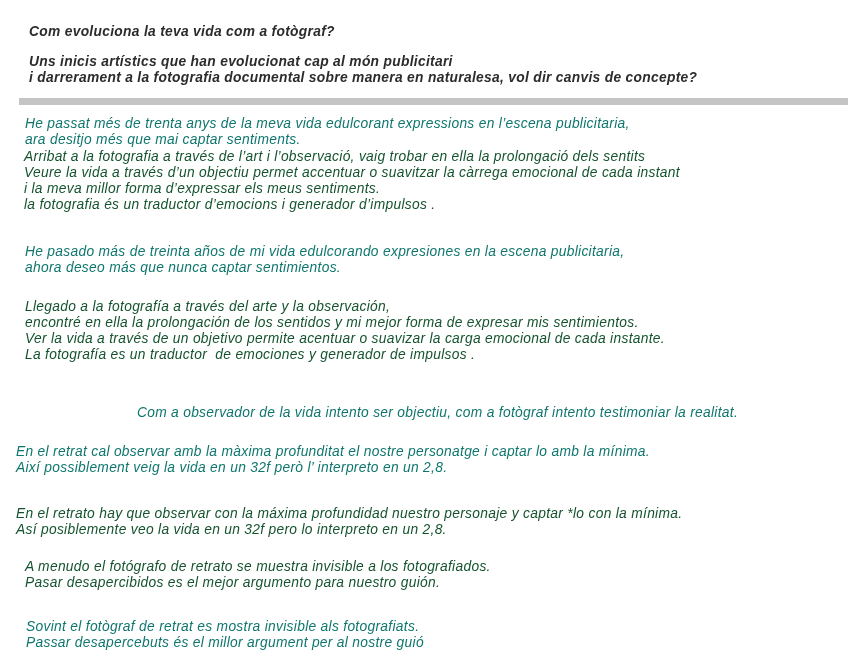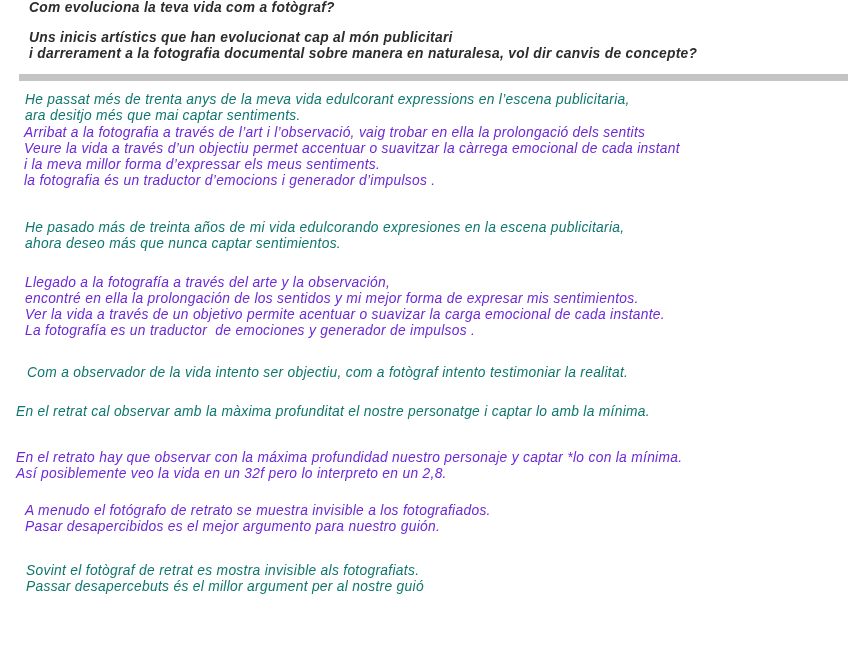--- a/index.html
+++ b/index.html
@@ -19,38 +19,38 @@
     line-height: 16px;
     letter-spacing: 0.3px;
     color: #3b3b3b;
   }
   .line { white-space: pre; }
   .q {
     font-weight: 700;
     color: #2c2c2c;
   }
   .red { color: #0f766e; }
-  .blk { color: #6d28d9; }
+  .blk { color: #14532d; }
 
   .block { margin: 0; }
 
-  .b-q1      { margin-left: 29px; }
+  .b-q1      { padding-top: 24px; margin-left: 29px; }
   .b-q2      { margin-top: 14px;  margin-left: 29px; }
   .divider   {
     margin-top: 12px;
     margin-left: 19px;
     width: 829px;
     height: 7px;
     background: #c4c4c4;
   }
   .b-ca-red  { margin-top: 11px;  margin-left: 25px; }
   .b-ca-blk  { margin-top: 1px;   margin-left: 24px; }
   .b-es-red  { margin-top: 31px;  margin-left: 25px; }
   .b-es-blk  { margin-top: 23px;   margin-left: 25px; }
-  .b-obs     { margin-top: 26px;  margin-left: 27px; }
+  .b-obs     { margin-top: 42px;  margin-left: 27px; text-align: center; }
   .b-ret-ca  { margin-top: 23px;  margin-left: 16px; }
   .b-ret-es  { margin-top: 30px;  margin-left: 16px; }
   .b-inv-ca  { margin-top: 28px;  margin-left: 26px; }
   .b-inv-es  { margin-top: 21px;  margin-left: 25px; }
 </style>
 </head>
 <body>
 
 <div class="page">
 
@@ -88,20 +88,21 @@
     <div class="line blk">Ver la vida a través de un objetivo permite acentuar o suavizar la carga emocional de cada instante.</div>
     <div class="line blk">La fotografía es un traductor  de emociones y generador de impulsos .</div>
   </div>
 
   <div class="block b-obs">
     <div class="line red">Com a observador de la vida intento ser objectiu, com a fotògraf intento testimoniar la realitat.</div>
   </div>
 
   <div class="block b-ret-ca">
     <div class="line red">En el retrat cal observar amb la màxima profunditat el nostre personatge i captar lo amb la mínima.</div>
+    <div class="line red">Així possiblement veig la vida en un 32f però l’ interpreto en un 2,8.</div>
   </div>
 
   <div class="block b-ret-es">
     <div class="line blk">En el retrato hay que observar con la máxima profundidad nuestro personaje y captar *lo con la mínima.</div>
     <div class="line blk">Así posiblemente veo la vida en un 32f pero lo interpreto en un 2,8.</div>
   </div>
 
   <div class="block b-inv-es">
     <div class="line blk">A menudo el fotógrafo de retrato se muestra invisible a los fotografiados.</div>
     <div class="line blk">Pasar desapercibidos es el mejor argumento para nuestro guión.</div>

